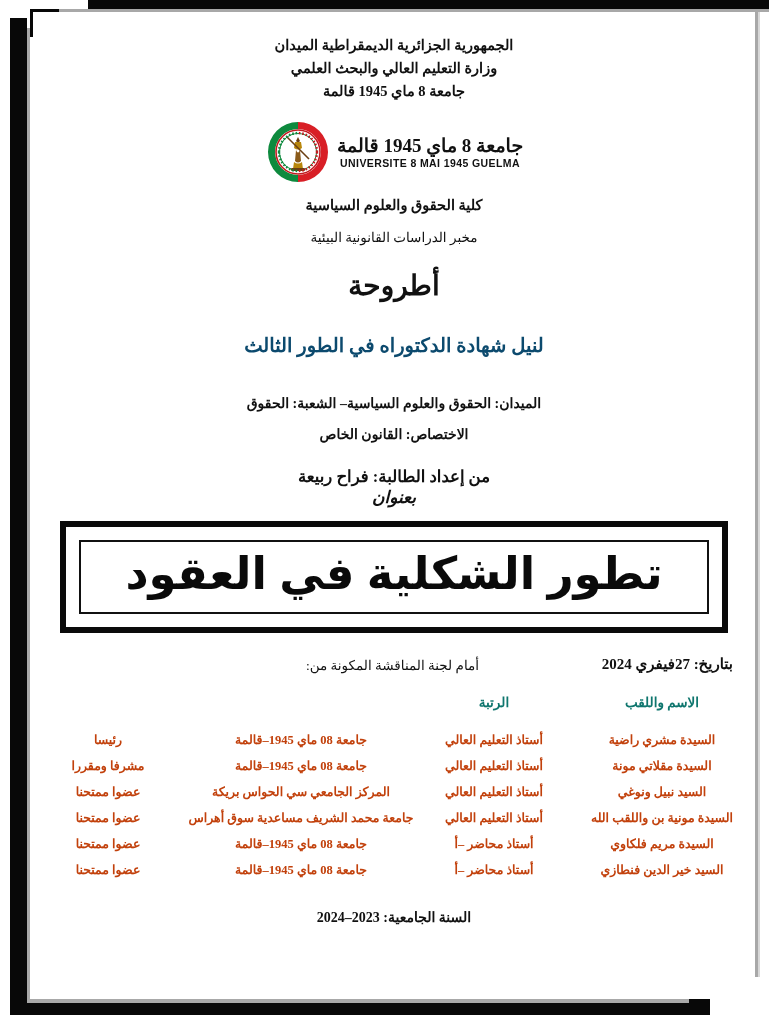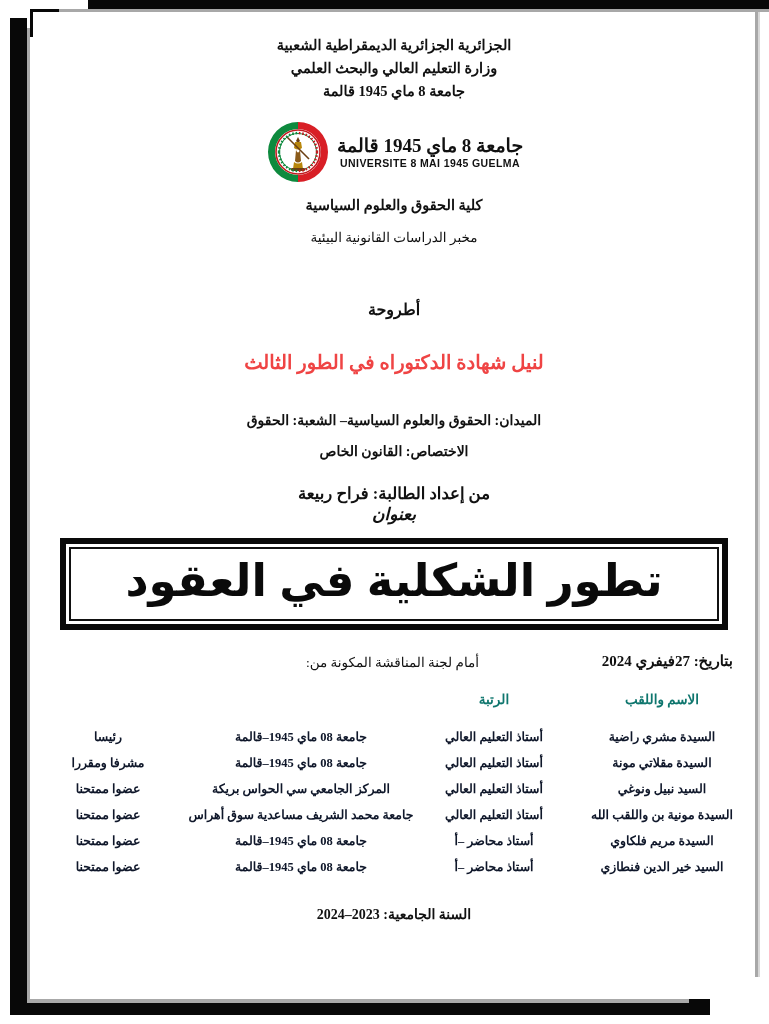--- a/index.html
+++ b/index.html
@@ -96,30 +96,30 @@
   .fac-line.first { margin-top: 9px; }
   .lab-line {
     font-size: 13.5px;
     font-weight: normal;
     line-height: 22px;
     color: #111;
     margin-top: 11px;
   }
 
   .thesis-word {
-    margin-top: 51px;
-    font-size: 16px;
+    margin-top: 20px;
+    font-size: 28px;
     font-weight: bold;
     color: #111;
   }
   .thesis-for {
     margin-top: 32px;
     font-size: 19.5px;
     font-weight: bold;
-    color: #ef4444;
+    color: #0c4a6e;
   }
 
   .field-line {
     margin-top: 38px;
     font-size: 14px;
     font-weight: bold;
     color: #111;
   }
   .spec-line {
     margin-top: 14px;
@@ -140,21 +140,21 @@
     color: #111;
   }
 
   
   .title-box-outer {
     margin: 13px auto 0 auto;
     width: 668px;
     border: 6px solid #0a0a0a;
     background: #ffffff;
     box-sizing: border-box;
-    padding: 3px;
+    padding: 13px;
   }
   .title-box-inner {
     border: 2px solid #111;
     padding: 7px 0 13px 0;
   }
   .main-title {
     font-size: 45px;
     font-weight: bold;
     font-family: "Liberation Sans", "DejaVu Sans", sans-serif;
     color: #0a0a0a;
@@ -194,21 +194,21 @@
     font-size: 13.5px;
     font-weight: bold;
     color: #0f766e;
     padding: 0 0 16px 0;
     text-align: center;
     white-space: nowrap;
   }
   table.committee td {
     font-size: 12.5px;
     font-weight: bold;
-    color: #0f172a;
+    color: #c2410c;
     padding: 5px 0;
     text-align: center;
     white-space: nowrap;
   }
   .col-name  { width: 186px; }
   .col-rank  { width: 150px; }
   .col-inst  { width: 236px; }
   .col-role  { width: 150px; }
   th.col-inst, th.col-role { color: transparent; }
 
@@ -236,21 +236,21 @@
   <div class="scan-edge edge-left-grey"></div>
   <div class="scan-edge edge-bottom-grey"></div>
   <div class="scan-edge edge-bottom-blk"></div>
   <div class="scan-edge edge-corner-br"></div>
   <div class="scan-edge edge-right-grey"></div>
   <div class="scan-edge edge-right-thin"></div>
 
   <div class="sheet">
     <div class="content">
 
-      <div class="hdr-line hdr-1">الجزائرية الجزائرية الديمقراطية الشعبية</div>
+      <div class="hdr-line hdr-1">الجمهورية الجزائرية الديمقراطية الميدان</div>
       <div class="hdr-line">وزارة التعليم العالي والبحث العلمي</div>
       <div class="hdr-line">جامعة 8 ماي 1945 قالمة</div>
 
       <div class="logo-wrap">
         <div class="emblem">
           <svg width="66" height="66" viewBox="0 0 66 66" aria-hidden="true">
 
             <path d="M33 3 A30 30 0 0 0 33 63 L33 56 A23 23 0 0 1 33 10 Z" fill="#0e8a3e"></path>
 
             <path d="M33 3 A30 30 0 0 1 33 63 L33 56 A23 23 0 0 0 33 10 Z" fill="#d81f26"></path>

